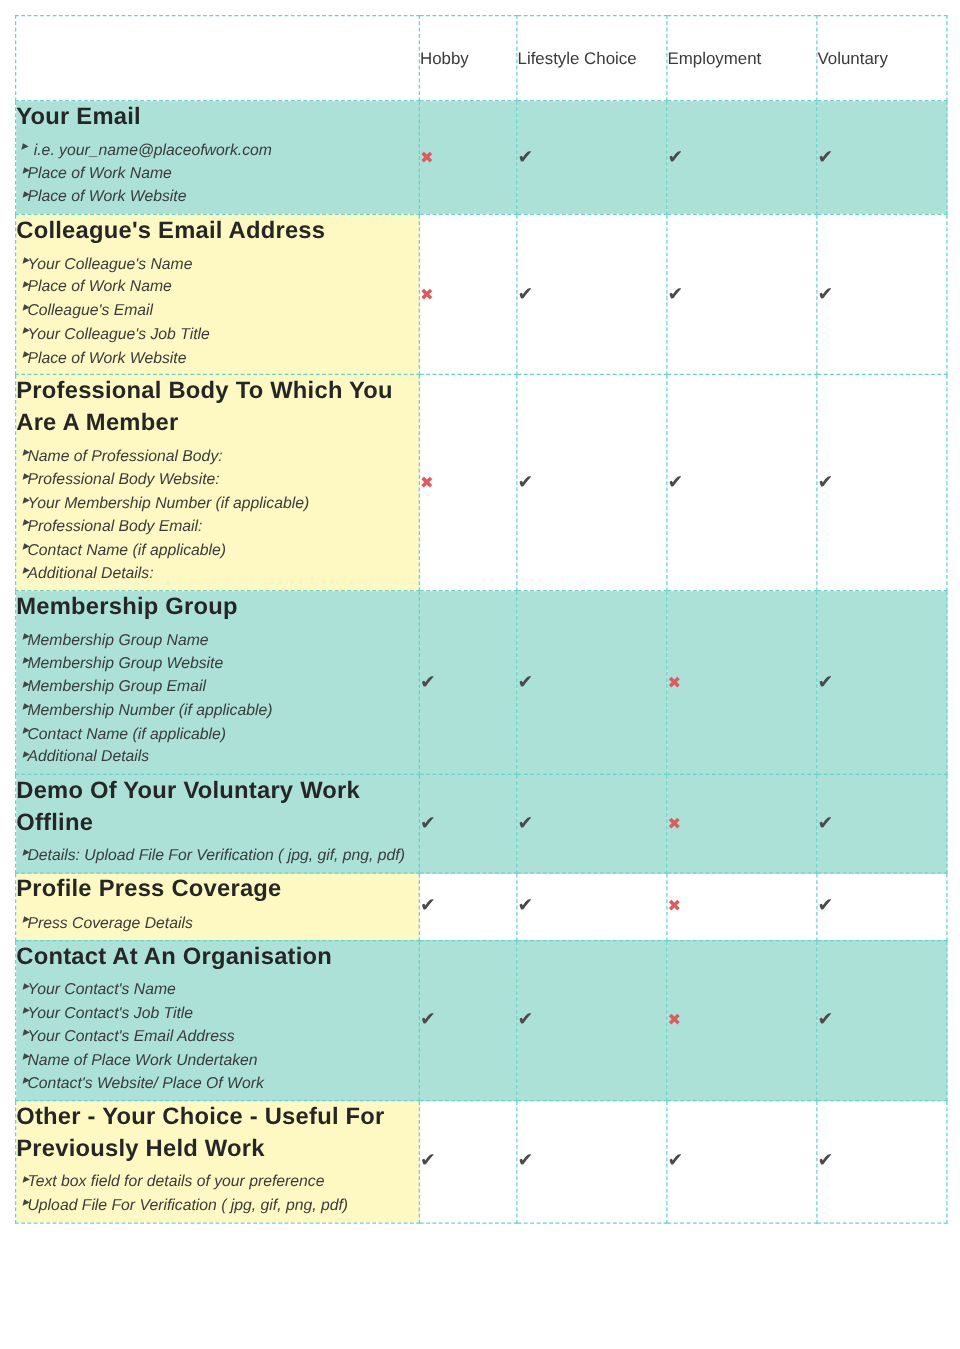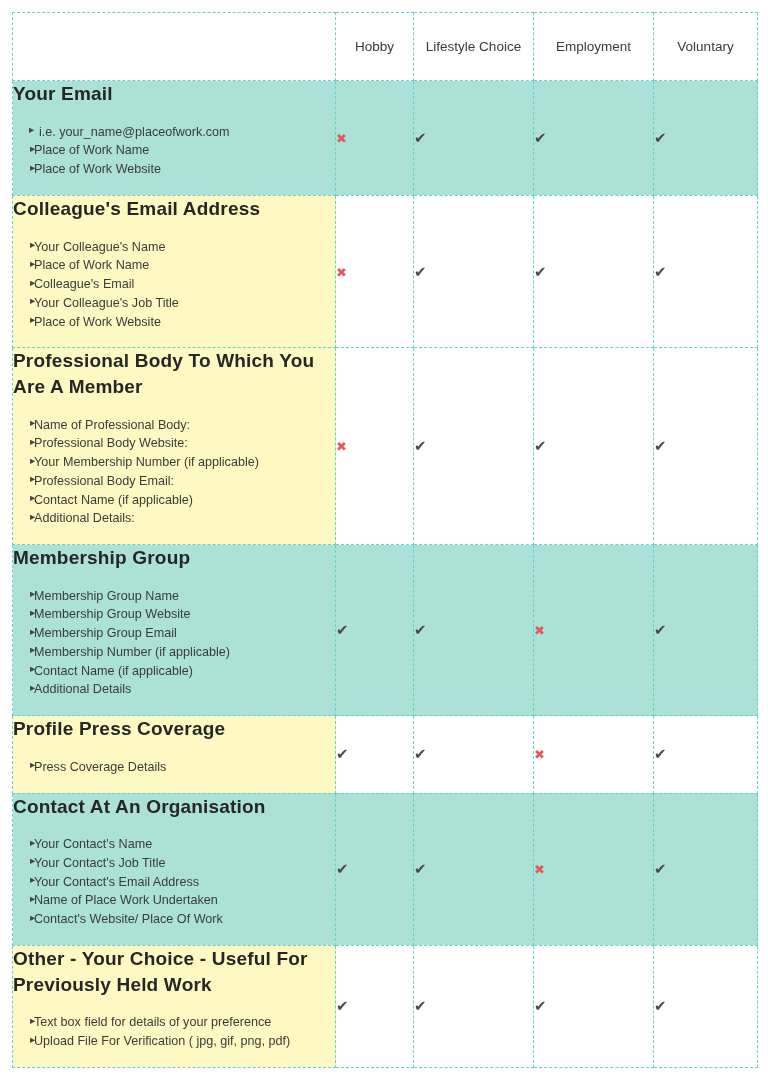--- a/index.html
+++ b/index.html
@@ -45,21 +45,21 @@
   col.c-desc  { width: 323px; }
   col.c-hob   { width: 78px;  }
   col.c-life  { width: 120px; }
   col.c-emp   { width: 120px; }
   col.c-vol   { width: 104px; }
 
   
   thead th {
     height: 67px;
     background: #ffffff;
-    text-align: center;
+    text-align: left;
     font-weight: normal;
     font-size: 13.5px;
     color: #3a3a3a;
     padding: 0 0 0 14px;
     line-height: 1.32;
   }
   thead th.blank-head { padding: 0; }
 
   
   td.desc {
@@ -73,22 +73,23 @@
     font-weight: bold;
     font-size: 19px;
     color: #262626;
     line-height: 1.35;
     margin: 0 0 1px 0;
     letter-spacing: 0.01em;
   }
 
   ul.row-items {
     list-style: none;
-    margin: 16px;
+    margin: 4px;
     padding: 0;
+    font-style: italic;
   }
   ul.row-items li {
     position: relative;
     font-size: 12.6px;
     color: #3b3b3b;
     line-height: 1.49;
     padding-left: 5px;
     margin: 0;
   }
   ul.row-items li::before {
@@ -212,20 +213,32 @@
               <li>Membership Number (if applicable)</li>
               <li>Contact Name (if applicable)</li>
               <li>Additional Details</li>
             </ul>
           </td>
           <td class="mark"><span class="glyph-tick">✔</span></td>
           <td class="mark"><span class="glyph-tick">✔</span></td>
           <td class="mark"><span class="glyph-cross">✖</span></td>
           <td class="mark"><span class="glyph-tick">✔</span></td>
         </tr>
+        <tr class="tinted">
+          <td class="desc">
+            <div class="row-title">Demo Of Your Voluntary Work Offline</div>
+            <ul class="row-items">
+              <li>Details: Upload File For Verification ( jpg, gif, png, pdf)</li>
+            </ul>
+          </td>
+          <td class="mark"><span class="glyph-tick">✔</span></td>
+          <td class="mark"><span class="glyph-tick">✔</span></td>
+          <td class="mark"><span class="glyph-cross">✖</span></td>
+          <td class="mark"><span class="glyph-tick">✔</span></td>
+        </tr>
         <tr class="">
           <td class="desc">
             <div class="row-title">Profile Press Coverage</div>
             <ul class="row-items">
               <li>Press Coverage Details</li>
             </ul>
           </td>
           <td class="mark"><span class="glyph-tick">✔</span></td>
           <td class="mark"><span class="glyph-tick">✔</span></td>
           <td class="mark"><span class="glyph-cross">✖</span></td>

